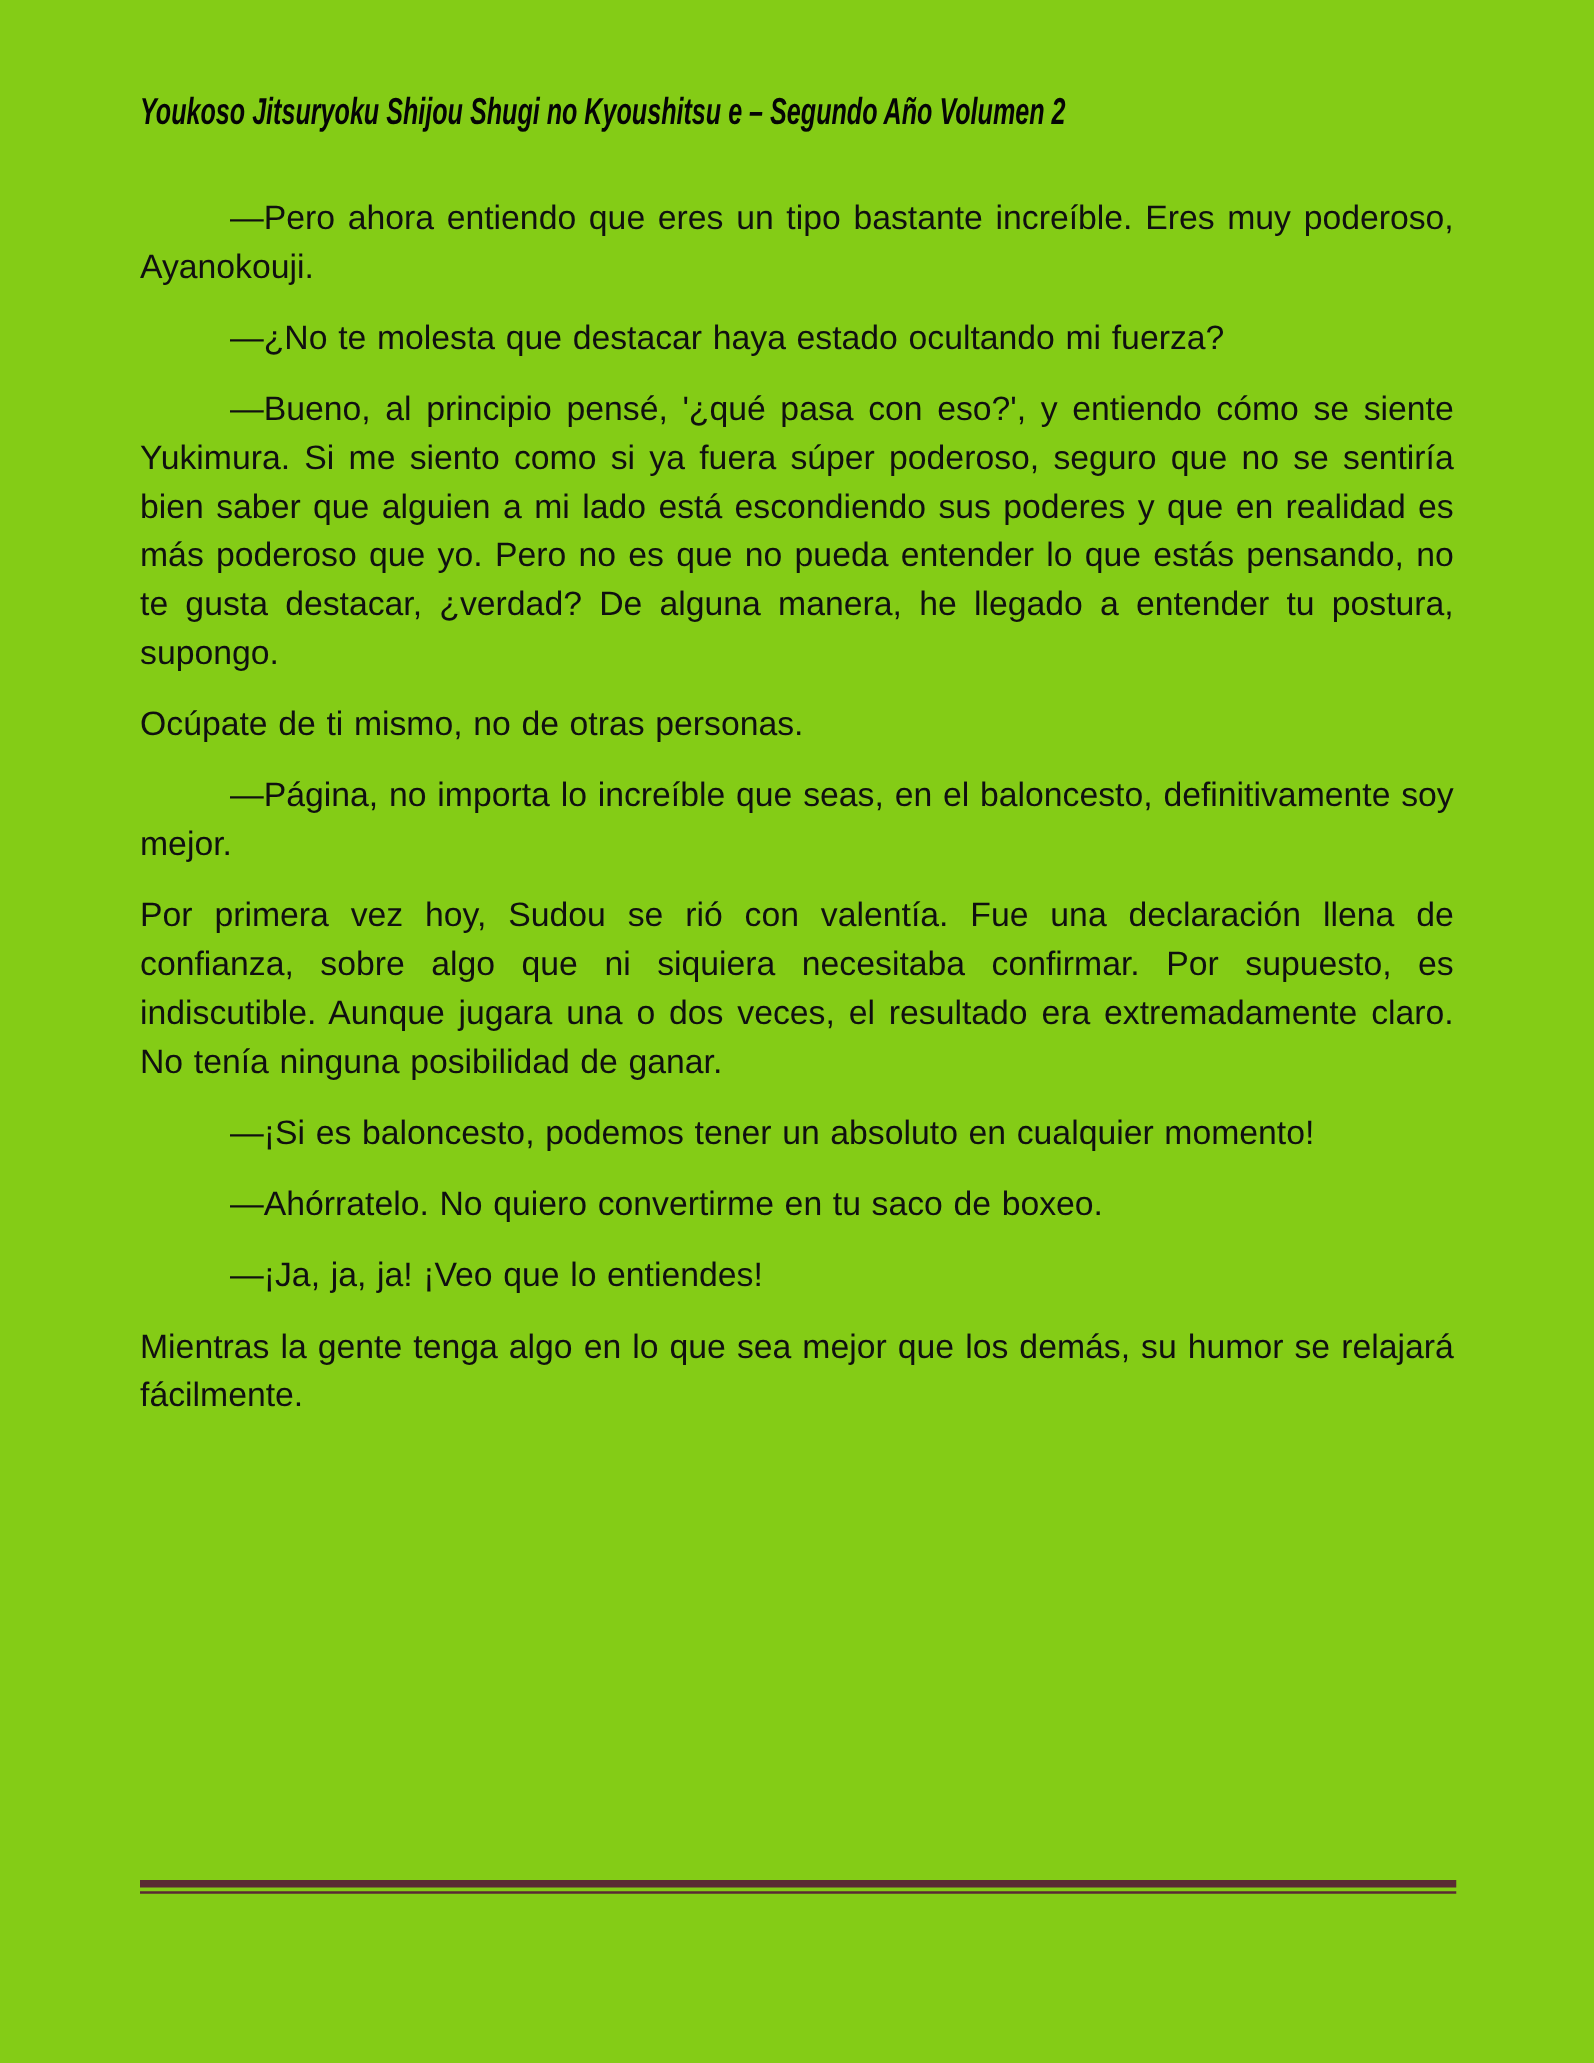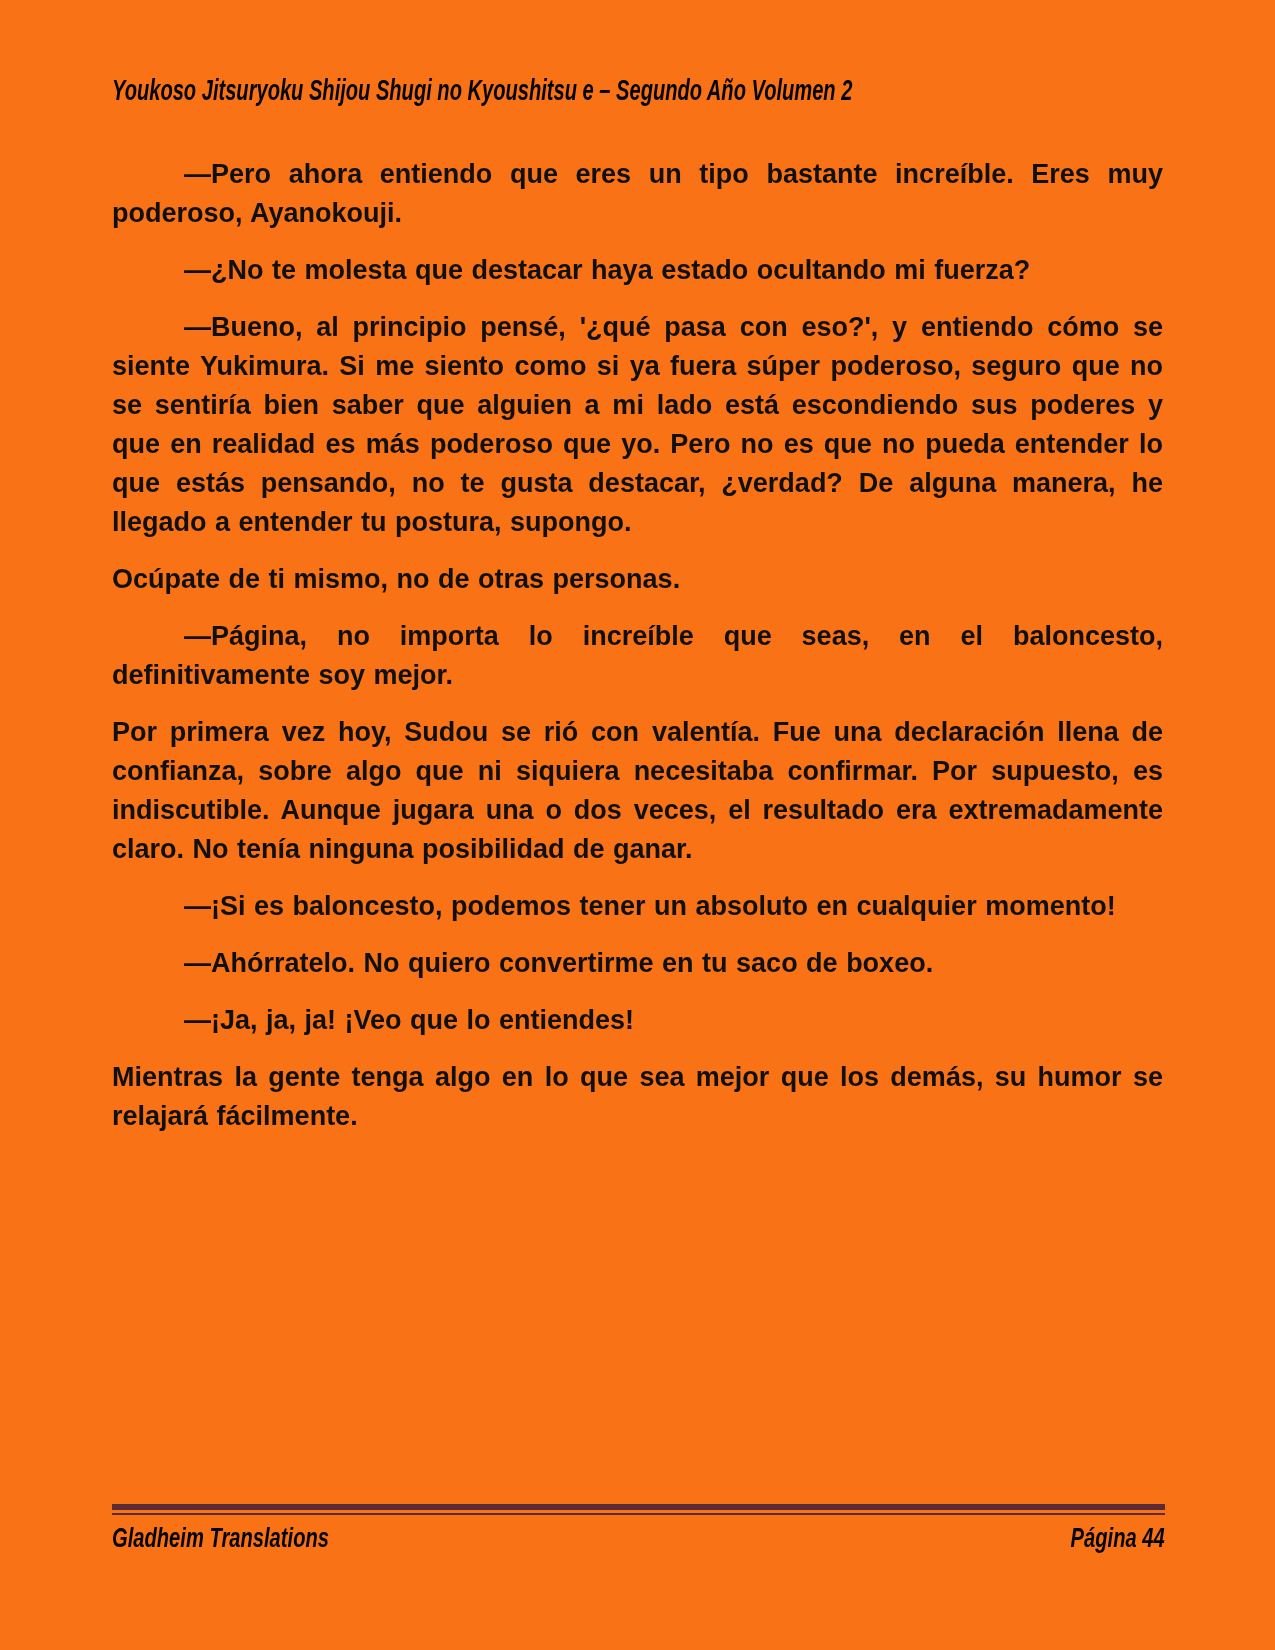--- a/index.html
+++ b/index.html
@@ -5,21 +5,21 @@
   html, body {
     margin: 0;
     padding: 0;
     background: #e9e9e9;
   }
   .page {
     position: relative;
     width: 1275px;
     height: 1650px;
     margin: 0 auto;
-    background: #f97316;
+    background: #84cc16;
     box-sizing: border-box;
     padding: 75px 112px 0 112px;
     overflow: hidden;
     font-family: "Liberation Sans", sans-serif;
     color: #0f0f0f;
   }
   
   .header {
     height: 34px;
   }
@@ -32,21 +32,20 @@
     line-height: 30px;
     letter-spacing: 0px;
     white-space: nowrap;
     transform: scaleX(0.67);
     transform-origin: left center;
     color: #050505;
   }
   
   .content {
     margin-top: 46px;
-    font-weight: bold;
   }
   .content p {
     font-size: 27px;
     line-height: 39px;
     margin: 0 0 18px 0;
     text-align: justify;
     word-spacing: 1px;
     color: #101010;
   }
   .content p.indent {
@@ -106,19 +105,15 @@
     <p class="indent">—Página, no importa lo increíble que seas, en el baloncesto, definitivamente soy mejor.</p>
     <p>Por primera vez hoy, Sudou se rió con valentía. Fue una declaración llena de confianza, sobre algo que ni siquiera necesitaba confirmar. Por supuesto, es indiscutible. Aunque jugara una o dos veces, el resultado era extremadamente claro. No tenía ninguna posibilidad de ganar.</p>
     <p class="indent">—¡Si es baloncesto, podemos tener un absoluto en cualquier momento!</p>
     <p class="indent">—Ahórratelo. No quiero convertirme en tu saco de boxeo.</p>
     <p class="indent">—¡Ja, ja, ja! ¡Veo que lo entiendes!</p>
     <p>Mientras la gente tenga algo en lo que sea mejor que los demás, su humor se relajará fácilmente.</p>
   </div>
 
   <div class="footer">
     <div class="footer-rule"></div>
-    <div class="footer-row">
-      <span class="f-left">Gladheim Translations</span>
-      <span class="f-right">Página 44</span>
-    </div>
   </div>
 
 </div>
 
 </body></html>

